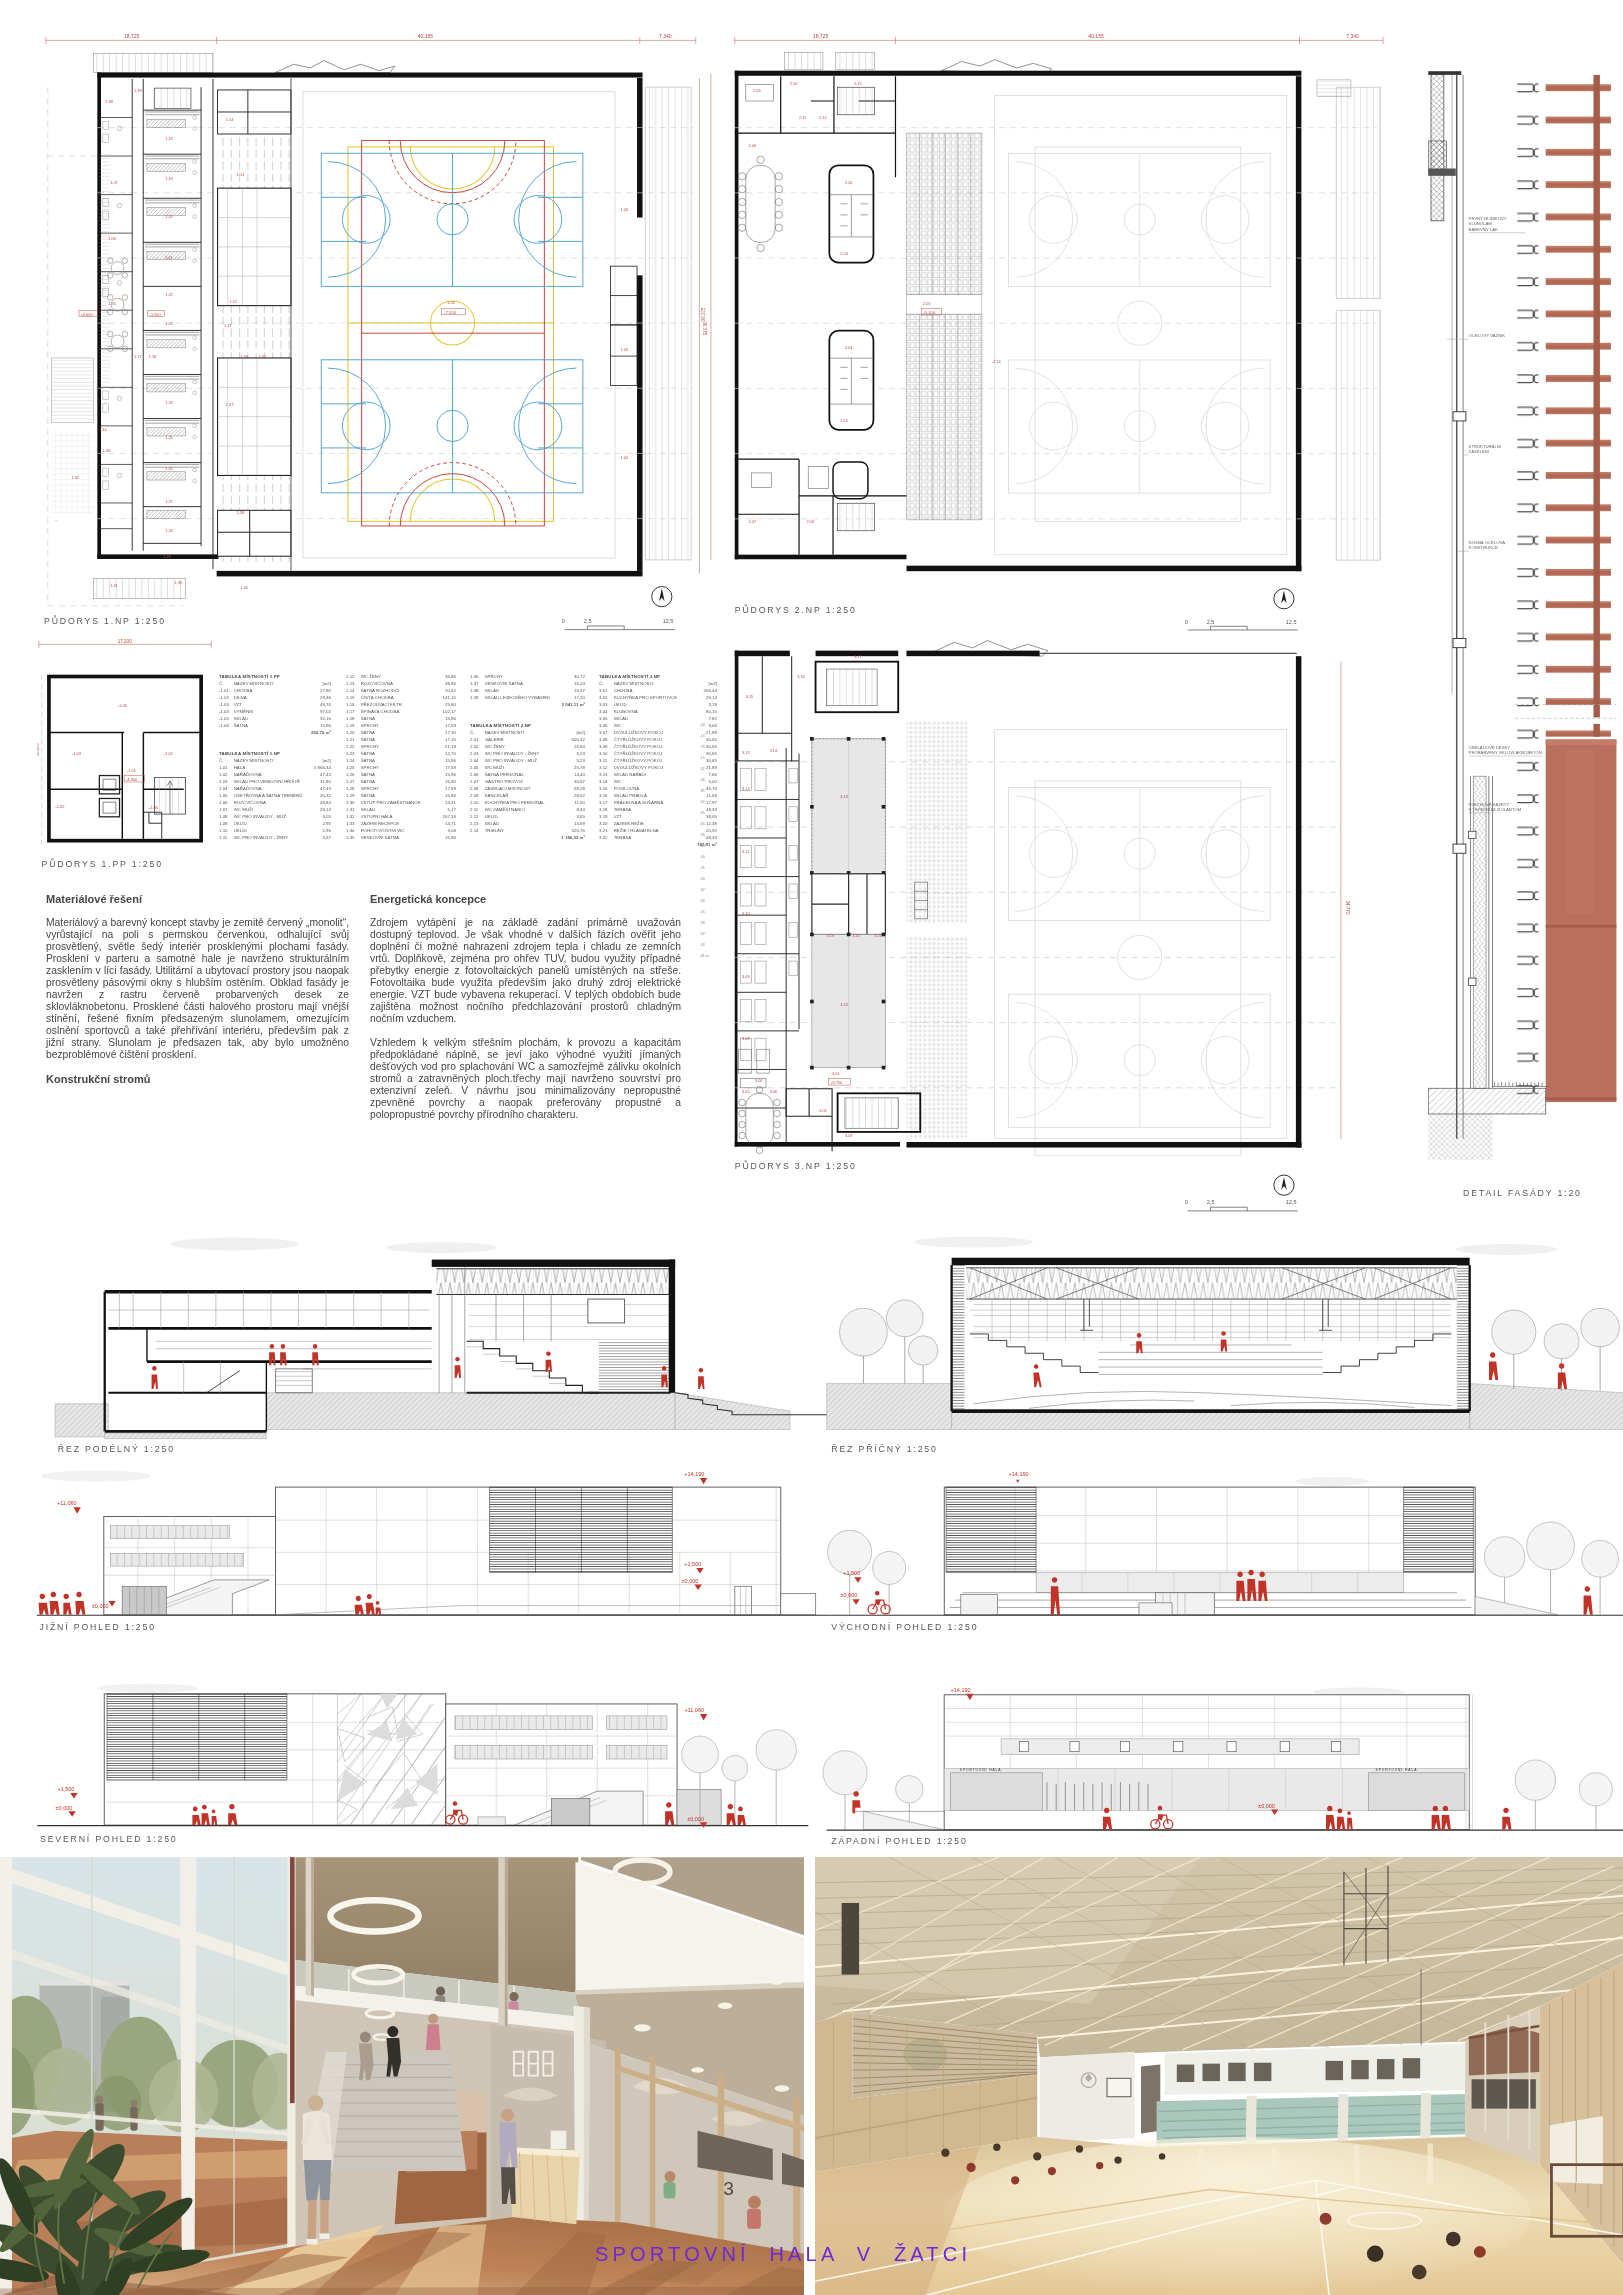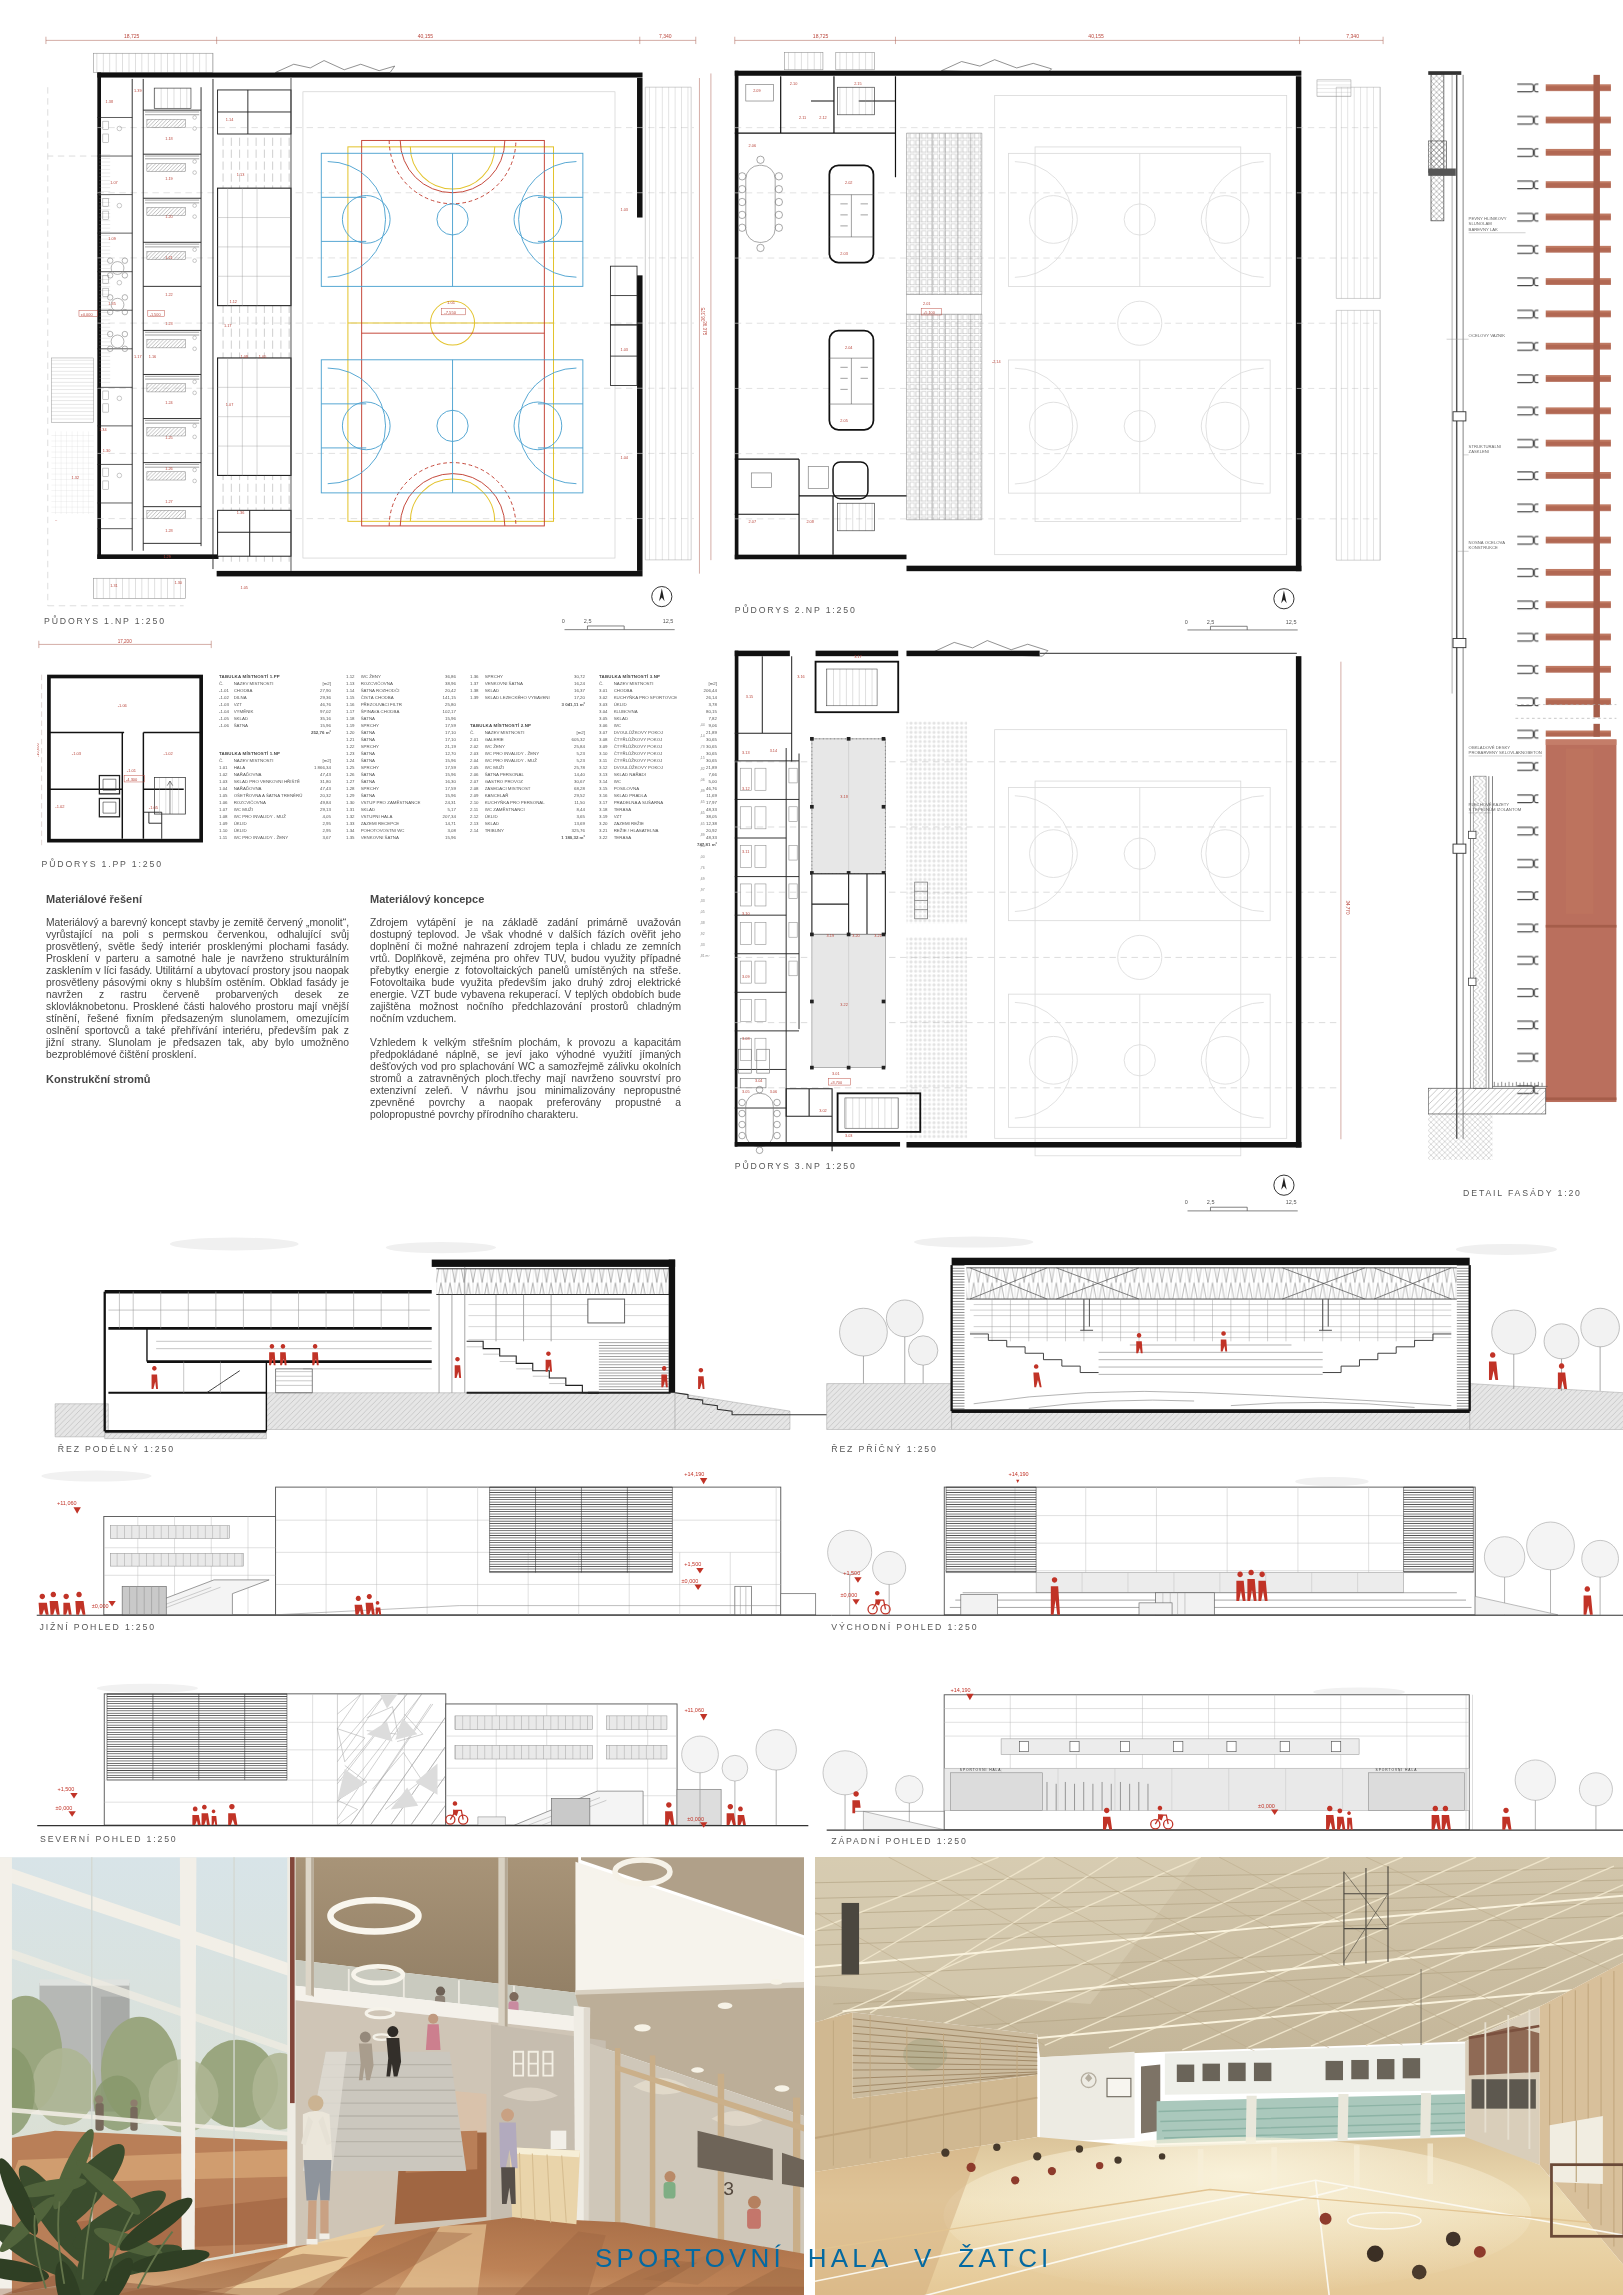--- a/index.html
+++ b/index.html
@@ -11,21 +11,21 @@
 svg{position:absolute;display:block}
 svg text{font-family:"Liberation Sans",sans-serif}
 
 .tt{position:absolute;font-size:4.4px;line-height:7px;color:#555}
 .ttr{display:flex;white-space:nowrap;overflow:hidden}
 .ttn{width:14.7px;flex:none}
 .ttm{flex:1;overflow:hidden}
 .ttv{flex:none;text-align:right;min-width:20px}
 .tth{font-weight:bold;color:#444;letter-spacing:0.2px}
 .ttb{font-weight:bold}
-#title{position:absolute;left:595px;top:2243px;font-size:26px;color:#0369a1;letter-spacing:4.2px;white-space:pre;z-index:9}
+#title{position:absolute;left:595px;top:2243px;font-size:20px;color:#6d28d9;letter-spacing:4.2px;white-space:pre;z-index:9}
 </style>
 </head>
 <body>
 <div id="sheet">
 
 <svg class="abs" style="left:0;top:0" width="716" height="648" viewBox="0 0 780 706">
 <defs>
 <pattern id="vlines" width="7" height="7" patternUnits="userSpaceOnUse">
           <path d="M0 0V7" stroke="#9a9a9a" stroke-width="0.7"></path>
         </pattern>
@@ -1069,21 +1069,21 @@
       </div>
 </div>
 
 <div class="para" style="left:46px;top:893px;width:303px">
 <h4>Materiálové řešení</h4>
 <p>Materiálový a barevný koncept stavby je zemitě červený „monolit“, vyrůstající na poli s permskou červenkou, odhalující svůj prosvětlený, světle šedý interiér prosklenými plochami fasády. Prosklení v parteru a samotné hale je navrženo strukturálním zasklením v líci fasády. Utilitární a ubytovací prostory jsou naopak prosvětleny pásovými okny s hlubším ostěním. Obklad fasády je navržen z rastru červeně probarvených desek ze sklovláknobetonu. Prosklené části halového prostoru mají vnější stínění, řešené fixním předsazeným slunolamem, omezujícím oslnění sportovců a také přehřívání interiéru, především pak z jižní strany. Slunolam je předsazen tak, aby bylo umožněno bezproblémové čištění prosklení.</p>
 <h4>Konstrukční stromů</h4>
 </div>
 
 <div class="para" style="left:370px;top:893px;width:311px">
-<h4>Materiálový koncepce</h4>
+<h4>Energetická koncepce</h4>
 <p>Zdrojem vytápění je na základě zadání primárně uvažován dostupný teplovod. Je však vhodné v dalších fázích ověřit jeho doplnění či možné nahrazení zdrojem tepla i chladu ze zemních vrtů. Doplňkově, zejména pro ohřev TUV, budou využity případné přebytky energie z fotovoltaických panelů umístěných na střeše. Fotovoltaika bude využita především jako druhý zdroj elektrické energie. VZT bude vybavena rekuperací. V teplých obdobích bude zajištěna možnost nočního předchlazování prostorů chladným nočním vzduchem.</p>
 <p>Vzhledem k velkým střešním plochám, k provozu a kapacitám předpokládané náplně, se jeví jako výhodné využití jímaných dešťových vod pro splachování WC a samozřejmě zálivku okolních stromů a zatravněných ploch.třechy mají navrženo souvrství pro extenzivní zeleň. V návrhu jsou minimalizovány nepropustné zpevněné povrchy a naopak preferovány propustné a polopropustné povrchy přírodního charakteru.</p>
 </div>
 
 <svg class="abs" style="left:698px;top:634px" width="698" height="611" viewBox="0 0 760 665">
 <defs>
 <pattern id="dots3" width="5" height="5" patternUnits="userSpaceOnUse">
           <rect x="1" y="1" width="2" height="2" fill="none" stroke="#b9b9b9" stroke-width="0.45"></rect>
         </pattern>
 </defs>

